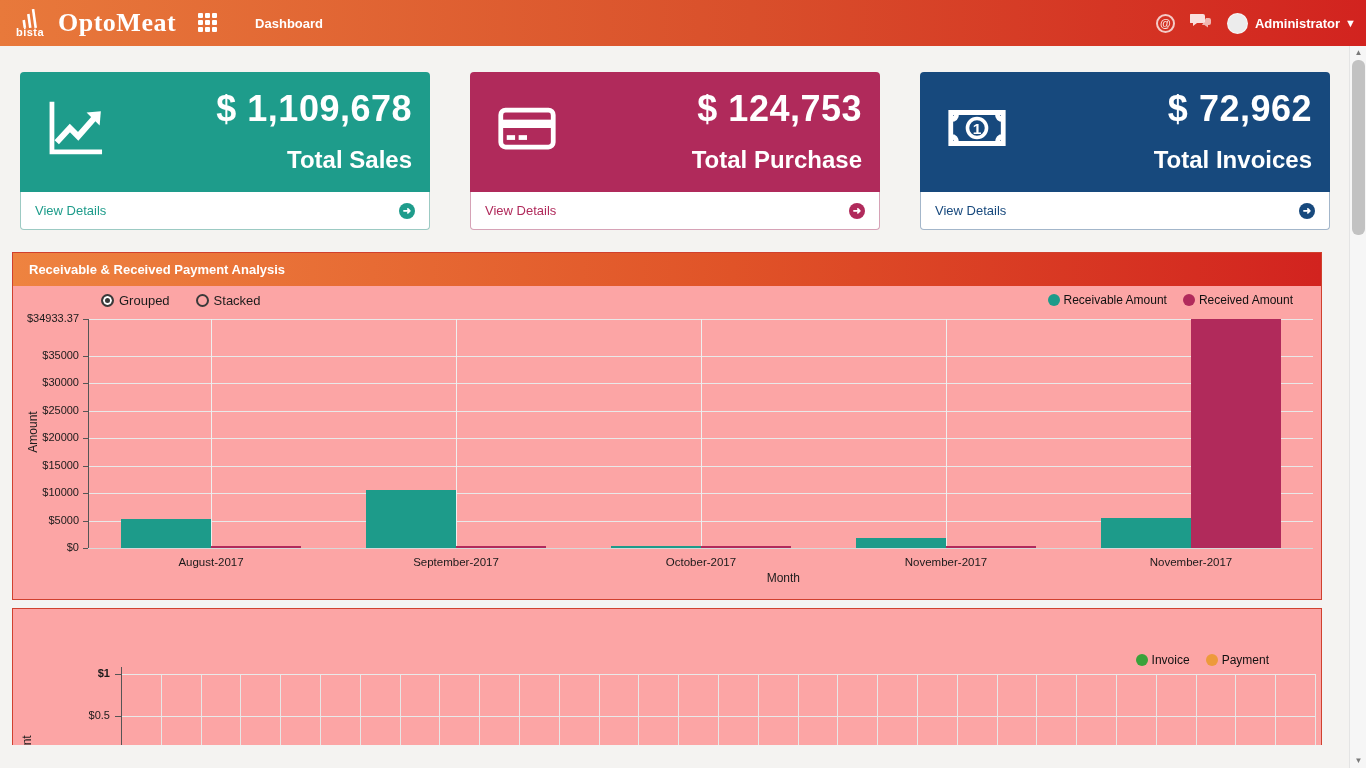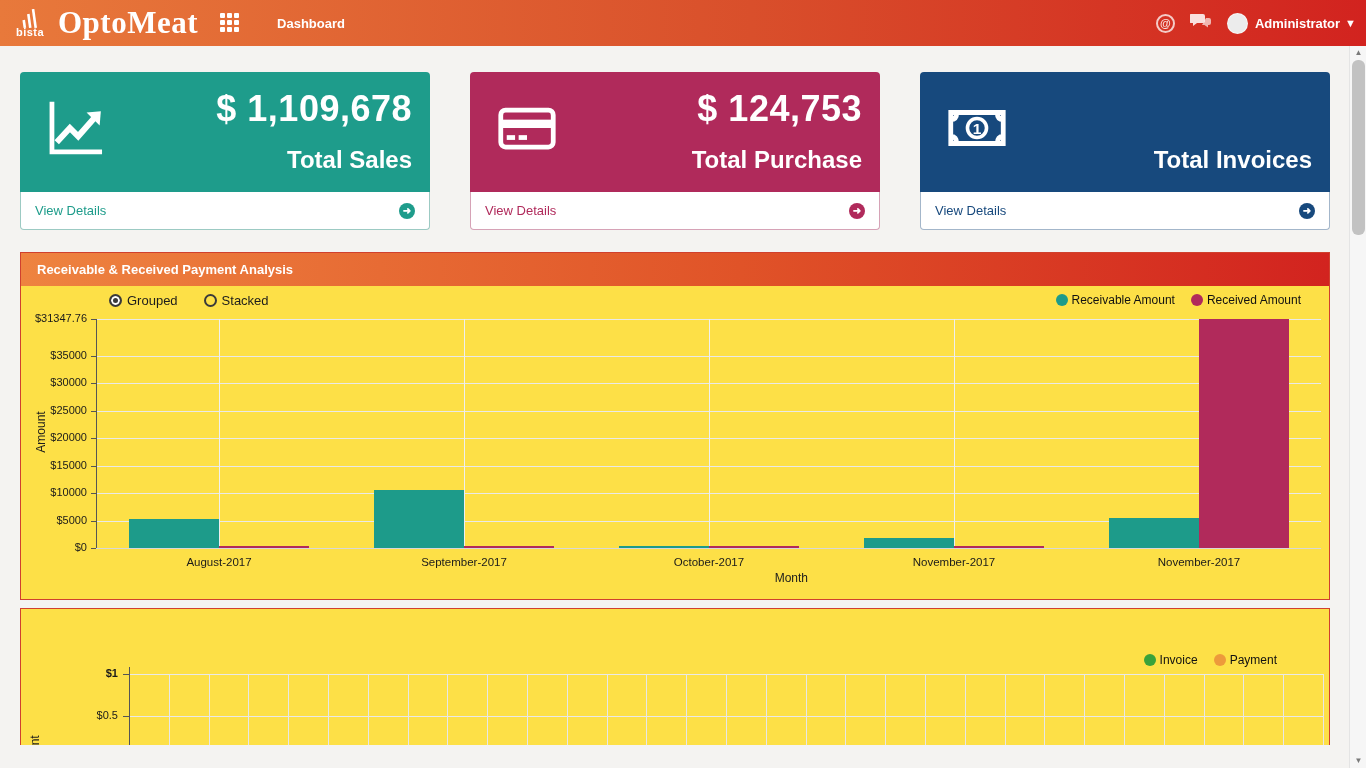--- a/index.html
+++ b/index.html
@@ -5,21 +5,21 @@
   * { margin:0; padding:0; box-sizing:border-box; }
   html,body { width:1366px; height:768px; overflow:hidden; font-family:"Liberation Sans", sans-serif; background:#f4f3f1; }
 
   
   .topbar { position:absolute; left:0; top:0; width:1366px; height:46px;
     background:linear-gradient(90deg,#e8793b 0%,#d94f2b 55%,#d2231f 100%);
     display:flex; align-items:center; z-index:30; }
   .brand { display:flex; flex-direction:column; align-items:center; margin-left:8px; width:44px; cursor:pointer; }
   .brand svg { display:block; }
   .brand-sub { color:#fff; font-size:11px; font-weight:700; letter-spacing:.5px; margin-top:-3px; }
-  .brand-name { color:#fff; font-family:"Liberation Serif", serif; font-weight:700; font-size:31px; margin-left:6px; letter-spacing:.5px; }
+  .brand-name { color:#fff; font-family:"Liberation Serif", serif; font-weight:700; font-size:26px; margin-left:6px; letter-spacing:.5px; }
   .apps-icon { margin-left:22px; width:21px; height:21px; display:grid; grid-template-columns:repeat(3,5px); grid-template-rows:repeat(3,5px); gap:2px; cursor:pointer; }
   .apps-icon span { background:#fff; border-radius:1px; }
   .top-menu { color:#fff; font-size:13px; font-weight:600; margin-left:26px; cursor:pointer; padding:13px 10px; }
   .top-right { position:absolute; right:10px; top:0; height:46px; display:flex; align-items:center; gap:15px; }
   .act-icon { width:19px; height:19px; border:2px solid rgba(255,255,255,.75); border-radius:50%;
     color:rgba(255,255,255,.85); font-size:11px; font-weight:700; display:flex; align-items:center; justify-content:center; cursor:pointer; }
   .msg-icon { cursor:pointer; }
   .userbox { display:flex; align-items:center; gap:7px; cursor:pointer; }
   .avatar { width:21px; height:21px; border-radius:50%; background:#ececec; border:1px solid rgba(255,255,255,.6); }
   .username { color:#fff; font-size:13px; font-weight:700; }
@@ -45,21 +45,21 @@
   .card-crimson .kpi-top { background:#b02a5b; }
   .card-crimson .kpi-footer { border:1px solid #d6a2b6; border-top:none; }
   .card-crimson .kpi-link { color:#b02a5b; }
   .card-crimson .kpi-arrow { background:#b02a5b; }
   .card-navy .kpi-top { background:#17497d; }
   .card-navy .kpi-footer { border:1px solid #a3b6ca; border-top:none; }
   .card-navy .kpi-link { color:#17497d; }
   .card-navy .kpi-arrow { background:#17497d; }
 
   
-  .panel { position:absolute; left:20px; width:1310px; background:#fde047; border:1px solid #d0402e; }
+  .panel { position:absolute; left:12px; width:1310px; background:#fca5a5; border:1px solid #d0402e; }
   .panel-header { height:33px; line-height:33px; padding-left:16px; color:#fff; font-size:13px; font-weight:700;
     background:linear-gradient(90deg,#ee8340 0%,#e05328 55%,#d2231f 100%); }
   #panel1 { top:206px; height:348px; }
   #panel2 { top:562px; height:160px; overflow:hidden; }
 
   
   .radio-group { position:absolute; left:88px; top:40px; display:flex; gap:26px; font-size:13px; color:#1c1c1c; }
   .radio-item { display:flex; align-items:center; gap:5px; cursor:pointer; }
   .radio-dot { width:13px; height:13px; border-radius:50%; border:2px solid #3a3a3a; }
   .radio-dot.filled { background:#3a3a3a; box-shadow:inset 0 0 0 2px #fff; }
@@ -164,20 +164,21 @@
       </div>
     </div>
 
     <div class="kpi-card card-navy">
       <div class="kpi-top">
         <svg width="62" height="60" viewBox="0 0 52 50">
           <path d="M4 12 h44 v26 h-44 z M4 18 q5 0 5 -6 M48 18 q-5 0 -5 -6 M4 32 q5 0 5 6 M48 32 q-5 0 -5 6" stroke="#fff" stroke-width="4" fill="none"></path>
           <circle cx="26" cy="25" r="8" stroke="#fff" stroke-width="3" fill="none"></circle>
           <text x="26" y="30" text-anchor="middle" font-size="13" font-weight="bold" fill="#fff" font-family="Liberation Sans, sans-serif">1</text>
         </svg>
+        <div class="kpi-amount">$ 72,962</div>
         <div class="kpi-label">Total Invoices</div>
       </div>
       <div class="kpi-footer">
         <span class="kpi-link">View Details</span>
         <span class="kpi-arrow">➜</span>
       </div>
     </div>
   </div>
 
   <section class="panel" id="panel1">
@@ -201,21 +202,21 @@
       </div>
       <div class="legend-item">
         <span class="legend-dot" style="background:#b12a5b"></span>
         <span>Received Amount</span>
       </div>
     </div>
 
     <div id="plot1">
         <div class="hgrid" style="left: 75px; top: 66px; width: 1225px; height: 1px;"></div>
         <div class="tickmark" style="left: 70px; top: 66px; width: 5px; height: 1px;"></div>
-        <div class="ytick" style="left: 0px; top: 59px; width: 66px;">$31347.76</div>
+        <div class="ytick" style="left: 0px; top: 59px; width: 66px;">$34933.37</div>
         <div class="hgrid" style="left: 75px; top: 103px; width: 1225px; height: 1px;"></div>
         <div class="tickmark" style="left: 70px; top: 103px; width: 5px; height: 1px;"></div>
         <div class="ytick" style="left: 0px; top: 96px; width: 66px;">$35000</div>
         <div class="hgrid" style="left: 75px; top: 130px; width: 1225px; height: 1px;"></div>
         <div class="tickmark" style="left: 70px; top: 130px; width: 5px; height: 1px;"></div>
         <div class="ytick" style="left: 0px; top: 123px; width: 66px;">$30000</div>
         <div class="hgrid" style="left: 75px; top: 158px; width: 1225px; height: 1px;"></div>
         <div class="tickmark" style="left: 70px; top: 158px; width: 5px; height: 1px;"></div>
         <div class="ytick" style="left: 0px; top: 151px; width: 66px;">$25000</div>
         <div class="hgrid" style="left: 75px; top: 185px; width: 1225px; height: 1px;"></div>

